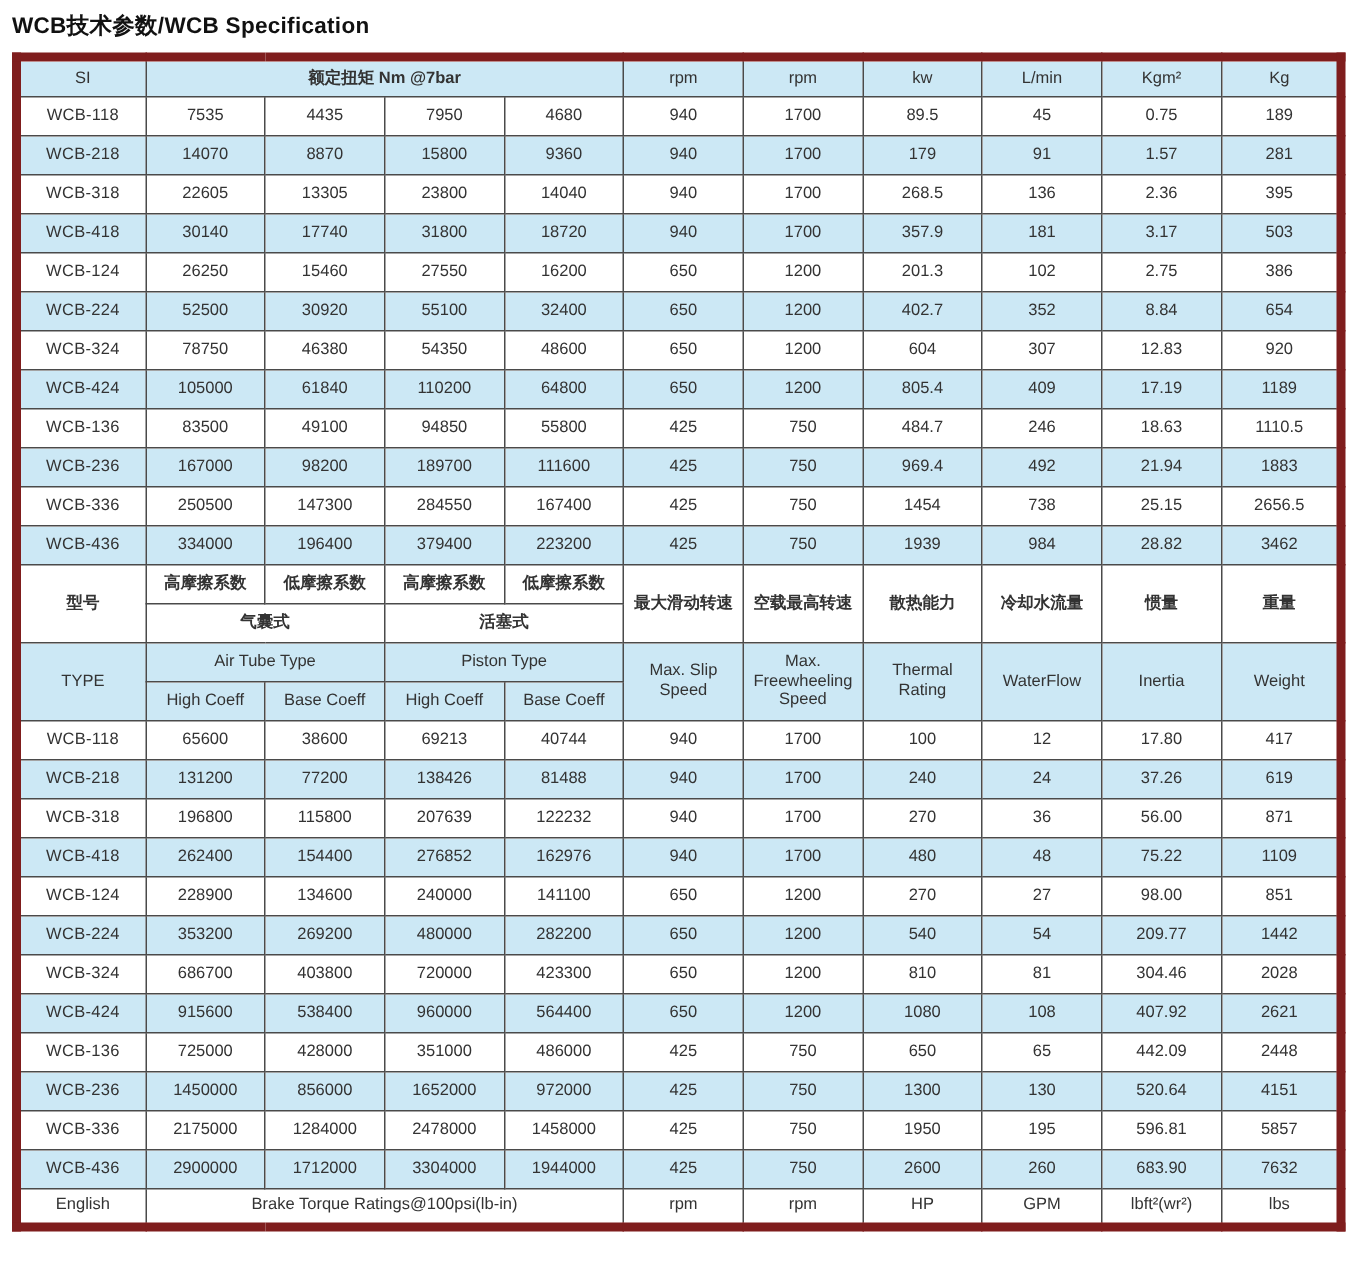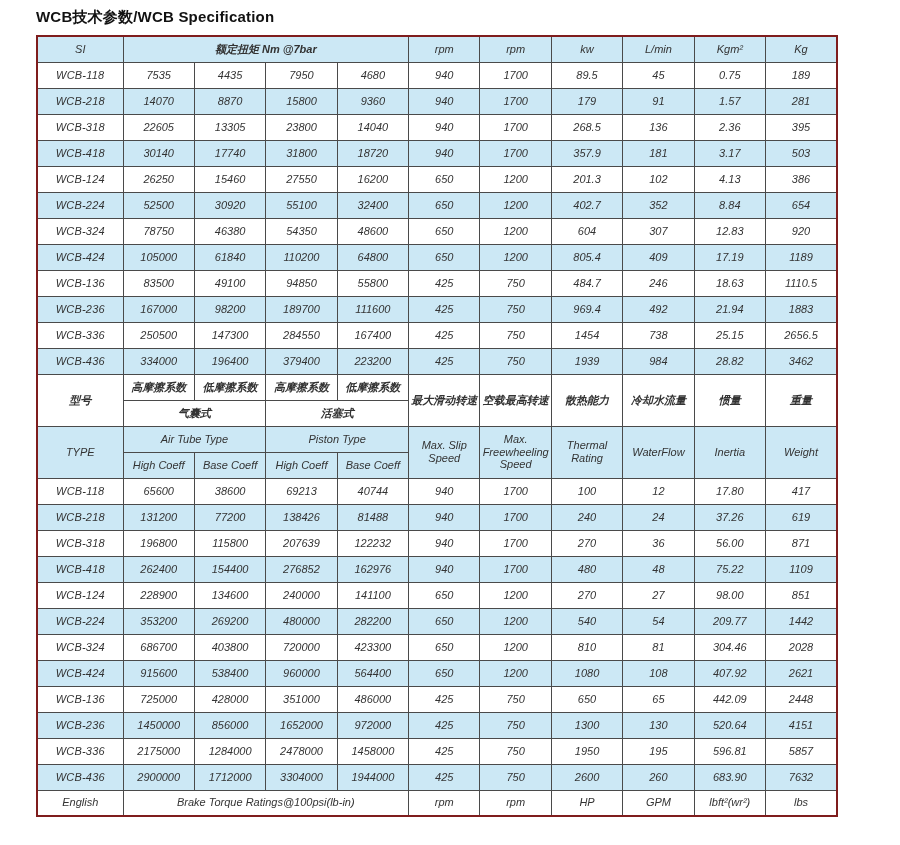--- a/index.html
+++ b/index.html
@@ -3,34 +3,33 @@
 <meta charset="utf-8">
 <style>
   * { box-sizing: border-box; }
   html, body {
     margin: 0; padding: 0;
     width: 900px; height: 845px;
     background: #ffffff;
     font-family: "Liberation Sans", "DejaVu Sans", sans-serif;
     color: #2e2e2e;
   }
-  .page { padding: 5px 5px 0 8px; margin-left: 28px; }
+  .page { padding: 5px 5px 0 8px; }
   .title {
     font-size: 15px;
     font-weight: bold;
     color: #111;
     margin: 3px 0 8px 0;
     letter-spacing: 0.2px;
   }
   table.spec {
     border-collapse: collapse;
     table-layout: fixed;
-    width: 802px;
-    border: 2px solid #7f1d1d;
-    font-style: italic;
+    width: 889px;
+    border: 6px solid #7f1d1d;
   }
   table.spec td {
     border: 1px solid #4a4a4a;
     text-align: center;
     vertical-align: middle;
     font-size: 11px;
     height: 26px;
     padding: 1px 2px;
     line-height: 1.15;
     color: #333;
@@ -132,21 +131,21 @@
         <tr>
           <td class="model">WCB-124</td>
           <td>26250</td>
           <td>15460</td>
           <td>27550</td>
           <td>16200</td>
           <td>650</td>
           <td>1200</td>
           <td>201.3</td>
           <td>102</td>
-          <td>4.13</td>
+          <td>2.75</td>
           <td>386</td>
         </tr>
         <tr class="alt">
           <td class="model">WCB-224</td>
           <td>52500</td>
           <td>30920</td>
           <td>55100</td>
           <td>32400</td>
           <td>650</td>
           <td>1200</td>

